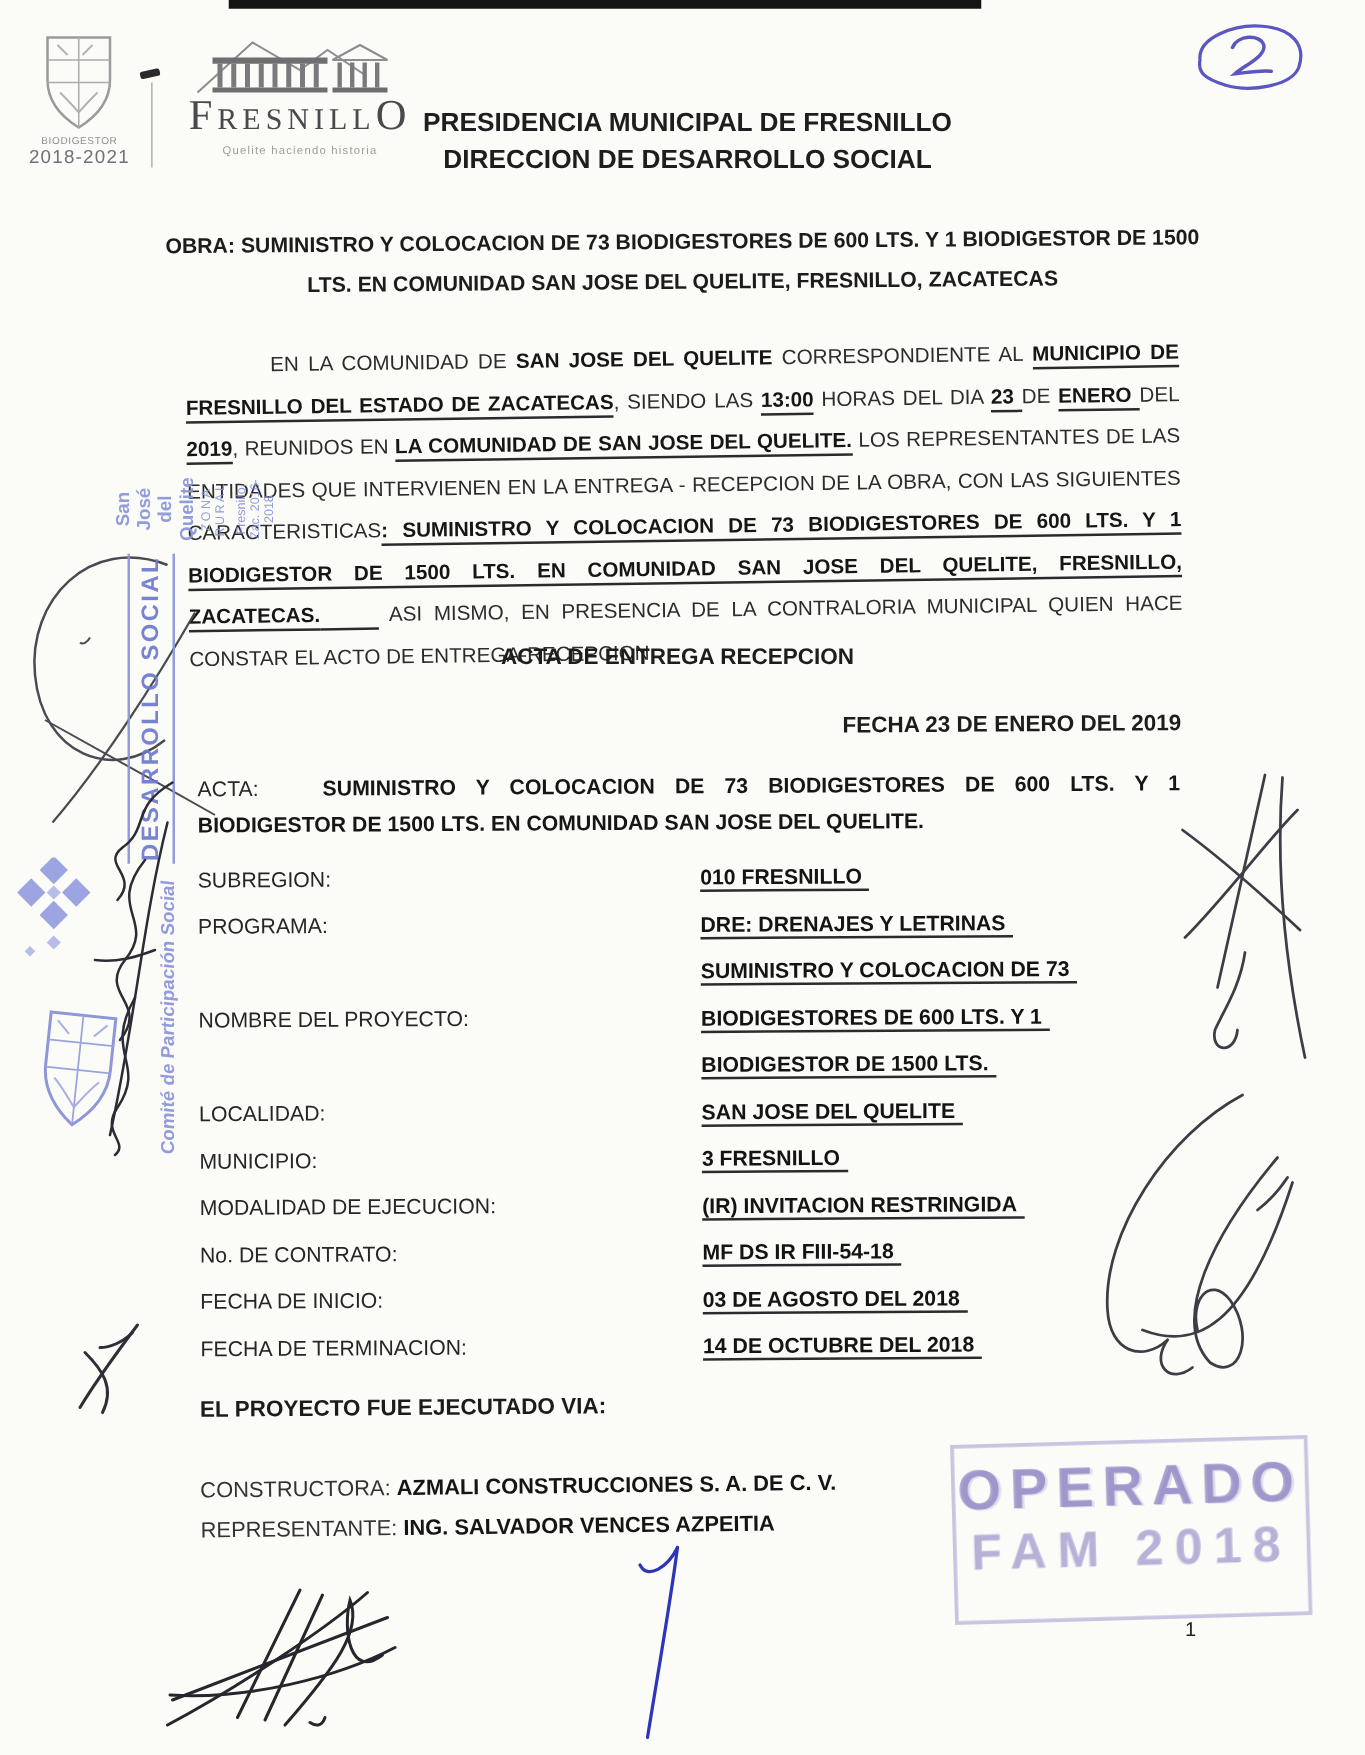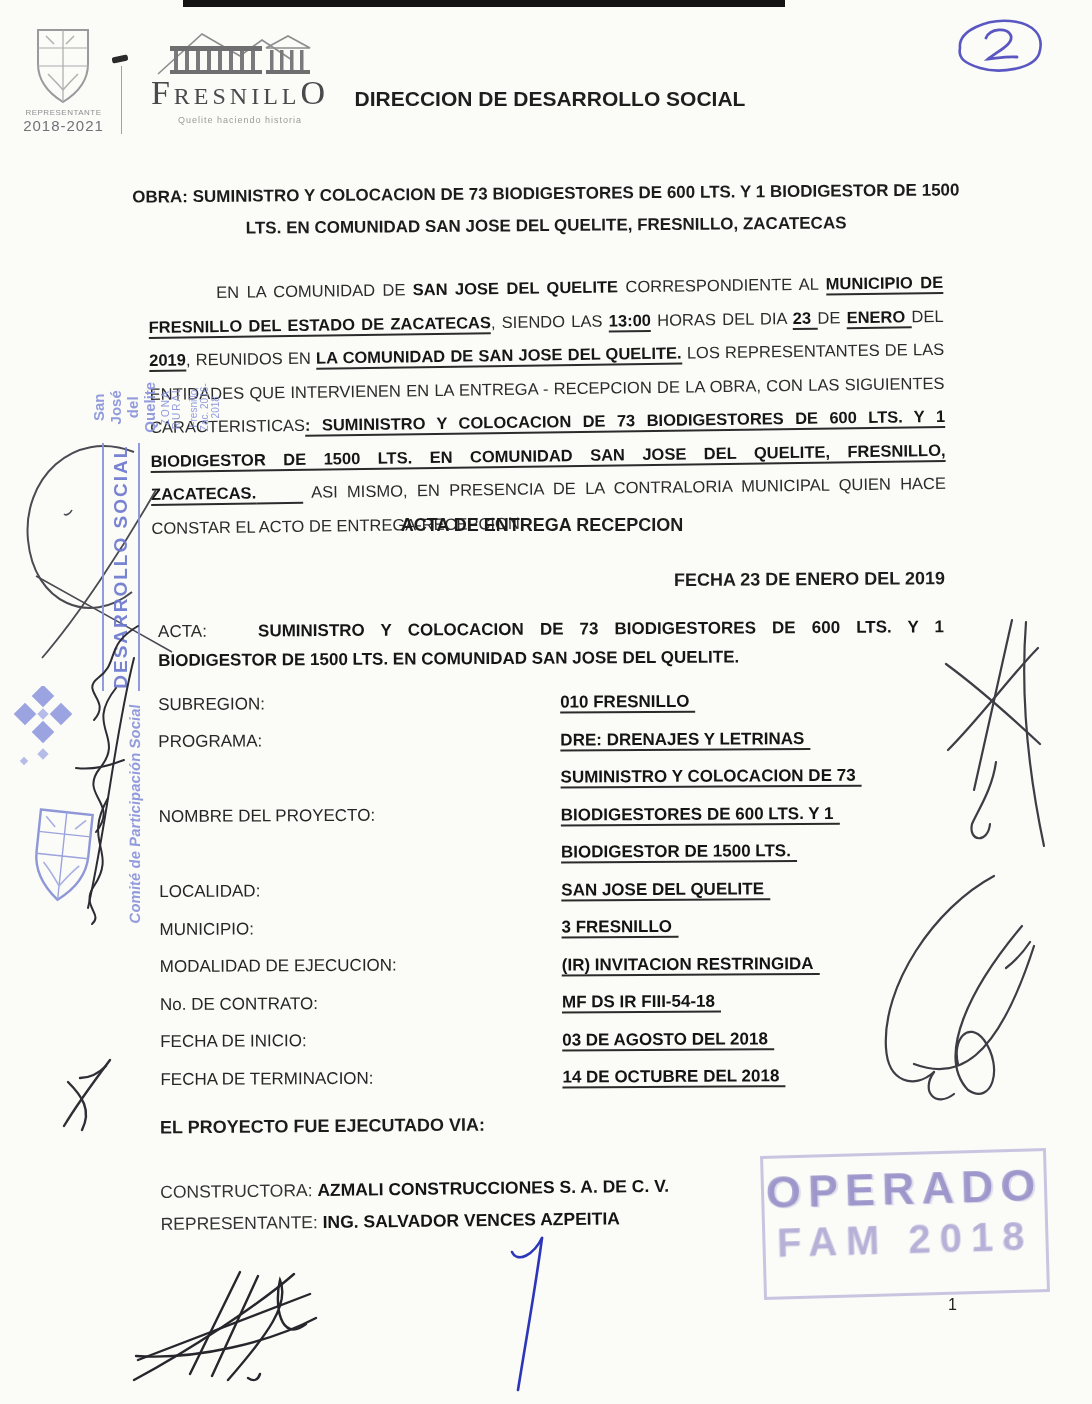--- a/index.html
+++ b/index.html
@@ -70,21 +70,21 @@
 <body>
 
 <div class="abs" id="top-bar"></div>
 
 <div class="abs" id="seal-gray">
   <svg width="95" height="80" viewBox="0 0 95 80">
     <path d="M22,4 h50 v34 c0,18 -12,30 -25,38 c-13,-8 -25,-20 -25,-38 z" fill="none" stroke="#9a9a9c" stroke-width="2"></path>
     <path d="M22,22 h50 M47,4 v72 M22,40 h50" stroke="#ababad" stroke-width="1.2" fill="none"></path>
     <path d="M30,10 l8,8 M58,10 l-8,8 M32,48 c6,6 10,10 15,16 M62,48 c-6,6 -10,10 -15,16" stroke="#b0b0b2" stroke-width="1.5" fill="none"></path>
   </svg>
-  <div class="seal-t1">REPRESENTANTE</div>
+  <div class="seal-t1">BIODIGESTOR</div>
   <div class="seal-t2">2018-2021</div>
 </div>
 
 <div class="abs" id="arrow-mark"></div>
 <div class="abs" id="arrow-tail"></div>
 
 <div class="abs" id="logo-block">
   <svg width="200" height="52" viewBox="0 0 200 52" style="margin:0 auto;">
     <path d="M18,48 L62,8 L100,30 L122,14 L152,34" fill="none" stroke="#8d8d8f" stroke-width="1.6"></path>
     <rect x="30" y="20" width="92" height="5" fill="#6f6f71"></rect>
@@ -106,20 +106,21 @@
       <rect x="150" y="24" width="3.5" height="20"></rect>
         <rect x="160" y="24" width="3.5" height="20"></rect>
     </g>
     <rect x="126" y="44" width="44" height="4" fill="#6f6f71"></rect>
   </svg>
   <div id="logo-wordmark"><span class="big">F</span><span class="mid">RESNILL</span><span class="big">O</span></div>
   <div id="logo-tagline">Quelite haciendo historia</div>
 </div>
 
 <div class="abs" id="header-title">
+  <div>PRESIDENCIA MUNICIPAL DE FRESNILLO</div>
   <div>DIRECCION DE DESARROLLO SOCIAL</div>
 </div>
 
 <svg class="abs" style="left:950px;top:14px;" width="100" height="62" viewBox="0 0 100 62">
   <path d="M10,34 C8,16 38,5 60,7 C84,9 95,22 89,40 C83,55 50,60 30,54 C14,49 8,44 10,34" fill="none" stroke="#5a57c2" stroke-width="2.6" stroke-linecap="round"></path>
   <path d="M36,24 C40,14 58,13 61,22 C63,31 46,38 38,45 C48,44 58,42 67,43" fill="none" stroke="#5a57c2" stroke-width="2.8" stroke-linecap="round"></path>
 </svg>
 
 <div class="abs" id="obra-heading">
   <div>OBRA: SUMINISTRO Y COLOCACION DE 73 BIODIGESTORES DE 600 LTS. Y 1 BIODIGESTOR DE 1500</div>

